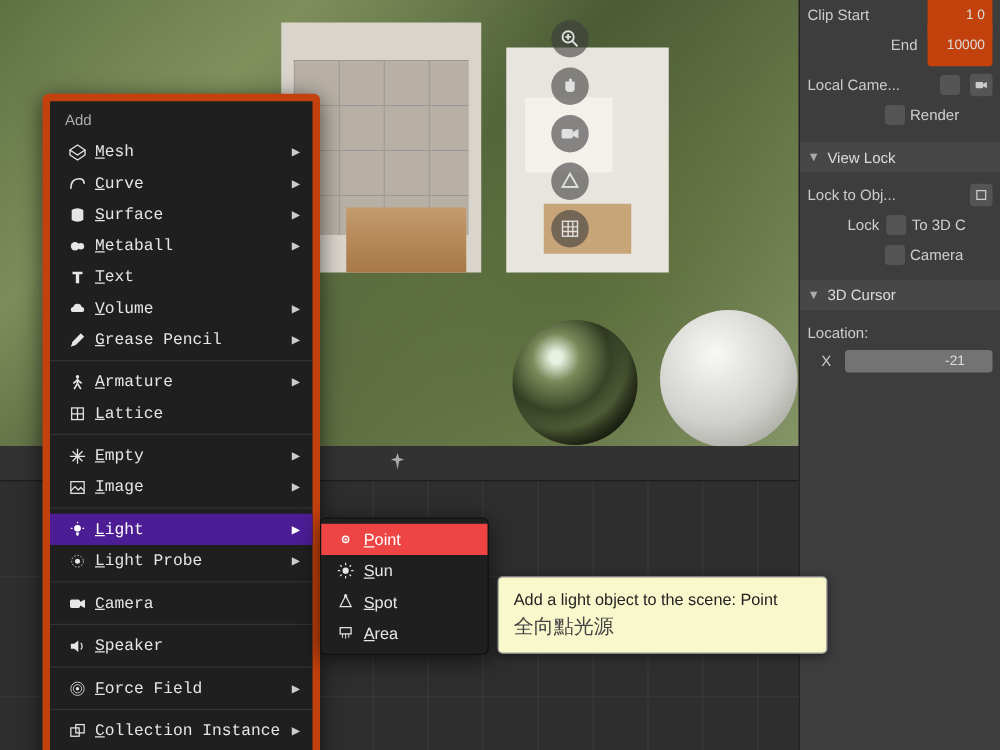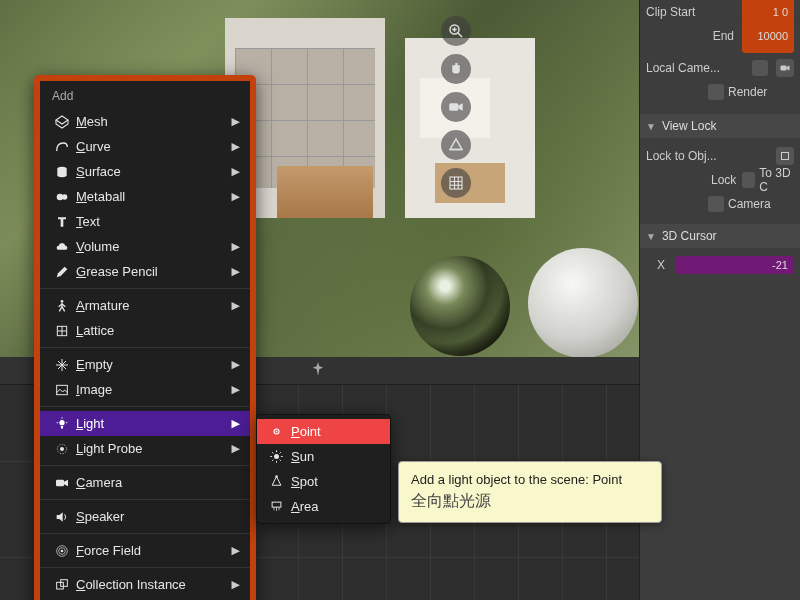--- a/index.html
+++ b/index.html
@@ -35,31 +35,31 @@
   .select-lbl { position: absolute; left: 0; top: 364px; font-size: 12px; color: #bbb; }
   
   
   .props { position: absolute; right: 0; top: 0; width: 161px; height: 600px; background: #3d3d3d; border-left: 1px solid #222; font-size: 12px; }
   .prow { display: flex; align-items: center; height: 24px; padding: 0 6px; }
   .prow .lbl { flex: 1; color: #ccc; white-space: nowrap; overflow: hidden; text-overflow: ellipsis; }
   .prow .val { width: 52px; height: 34px; background: #c2410c; border-radius: 3px; display: flex; align-items: center; justify-content: flex-end; padding: 0 6px; color: #ddd; font-size: 11px; }
   .chk { width: 16px; height: 16px; background: #555; border-radius: 3px; display: inline-flex; align-items: center; justify-content: center; margin-right: 4px; }
   .phead { height: 24px; background: #474747; display: flex; align-items: center; padding: 0 6px; color: #ddd; }
   .phead .tri { margin-right: 6px; font-size: 10px; color: #aaa; }
-  .indent { padding-left: 71px; }
+  .indent { padding-left: 38px; }
   .indent2 { padding-left: 68px; }
   .icobox { width: 18px; height: 18px; background: #555; border-radius: 3px; display: inline-flex; align-items: center; justify-content: center; margin-left: 4px; }
   .propfield { display: flex; align-items: center; height: 22px; padding: 0 6px; }
   .propfield .plbl { width: 30px; text-align: center; color: #ccc; }
-  .propfield .pval { flex: 1; height: 18px; background: #701a75; border-radius: 3px; display: flex; align-items: center; justify-content: flex-end; padding: 0 6px; color: #ddd; font-size: 11px; }
+  .propfield .pval { flex: 1; height: 18px; background: #737373; border-radius: 3px; display: flex; align-items: center; justify-content: flex-end; padding: 0 22px; color: #ddd; font-size: 11px; }
   
   
   .menu { position: absolute; left: 34px; top: 75px; width: 222px; background: #1f1f1f; border: 6px solid #c2410c; border-radius: 5px; box-shadow: 0 4px 18px rgba(0,0,0,0.6); padding-bottom: 20px; }
   .menu-title { padding: 8px 12px 6px; font-size: 12px; color: #aaa; }
-  .mi { display: flex; align-items: center; height: 25px; padding: 0 10px 0 14px; color: #e6e6e6; cursor: default; }
+  .mi { display: flex; align-items: center; height: 25px; padding: 0 10px 0 14px; color: #e6e6e6; cursor: default; font-family: Liberation Mono, monospace; }
   .mi.hl { background: #4c1d95; color: #fff; }
   .mi .ico { width: 22px; display: inline-flex; align-items: center; }
   .mi .ico svg { width: 16px; height: 16px; fill: #e6e6e6; }
   .mi.hl .ico svg { fill: #fff; }
   .mi .lbl { flex: 1; text-decoration: underline; text-decoration-color: transparent; }
   .mi .lbl .u { text-decoration: underline; }
   .mi .arr { font-size: 11px; color: #ccc; }
   .mi.hl .arr { color: #fff; }
   .sep { height: 1px; background: #333; margin: 4px 0; }
   
@@ -184,20 +184,23 @@
   <div class="prow indent2">
     <span class="chk"></span>
     <span>Camera</span>
   </div>
   <div style="height:8px"></div>
   <div class="phead">
       <span class="tri">▼</span>
       <span>3D Cursor</span>
     </div>
   <div style="height:6px"></div>
+  <div class="prow">
+      <span class="lbl">Location:</span>
+    </div>
   <div class="propfield">
     <span class="plbl">X</span>
     <span class="pval">-21</span>
   </div>
 </div>
 
 <div class="menu">
   <div class="menu-title">Add</div>
   <div id="menu-items">
       <div class="mi">

